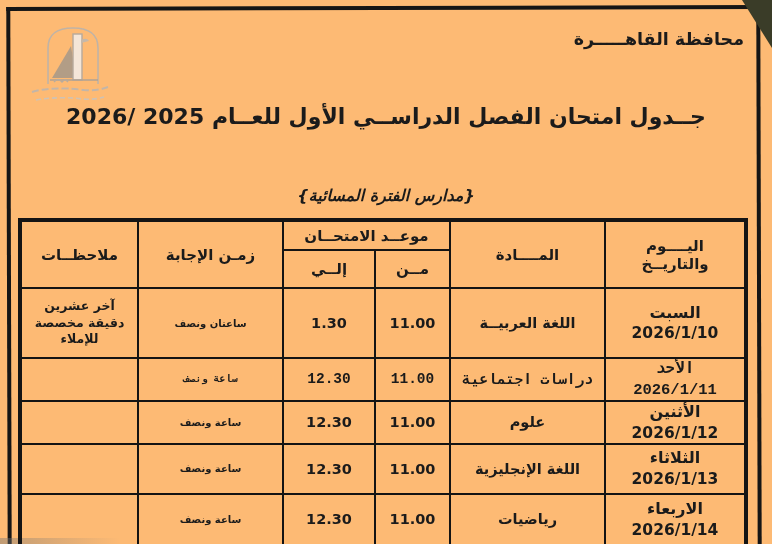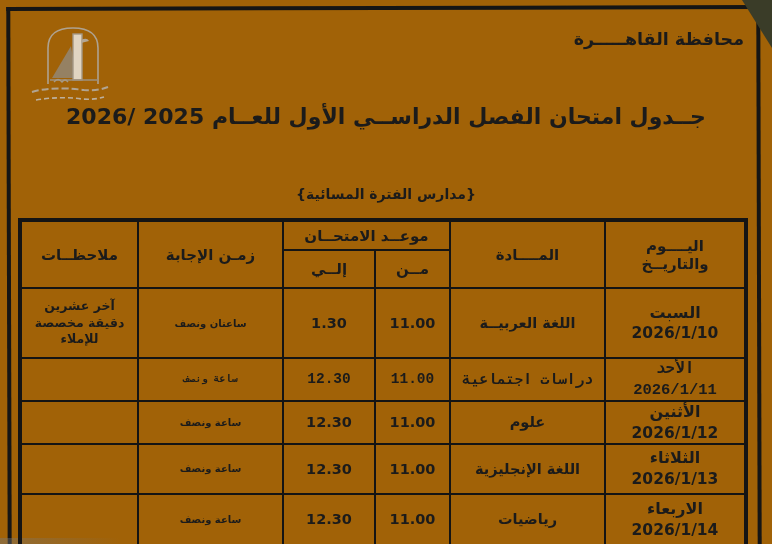--- a/index.html
+++ b/index.html
@@ -1,18 +1,18 @@
 <!DOCTYPE html>
 <html lang="ar" dir="rtl"><head>
 <meta charset="utf-8">
 <style>
   html,body{margin:0;padding:0;background:#e8e8e6;}
   .page{
     position:relative; width:772px; height:544px; overflow:hidden;
-    background:#a16207; color:#1b1b1b;
+    background:#fdba74; color:#1b1b1b;
     font-family:"DejaVu Sans", sans-serif; font-weight:700;
     direction:rtl;
   }
   
   .frame{
     position:absolute; left:7px; top:6px; width:754px; height:560px;
     box-sizing:border-box;
     border:4.5px solid #151515; border-bottom:none;
     transform:rotate(-0.15deg);
   }
@@ -32,21 +32,22 @@
     position:absolute; top:26px; right:28px; text-align:right;
     font-size:17.5px; line-height:1.5; letter-spacing:.2px;
   }
   
   .titles{position:absolute; top:100px; right:20px; left:20px; text-align:center;}
   .title-1{font-size:22px; line-height:1.5;}
   .title-2{font-size:21px; line-height:1.55; display:inline-block;
     border-bottom:2.6px solid #1b1b1b; padding:0 6px 3px 6px;}
   .subtitle{
     position:absolute; top:186px; right:20px; left:20px; text-align:center;
-    font-size:14px;
+    font-size:16px;
+    font-style:italic;
   }
   
   table.sched{
     position:absolute; top:218px; right:24px;
     width:726px; border-collapse:collapse; table-layout:fixed;
     border:4px solid #141414;
     font-weight:700;
   }
   table.sched th, table.sched td{
     border:2.8px solid #141414; text-align:center; vertical-align:middle;

